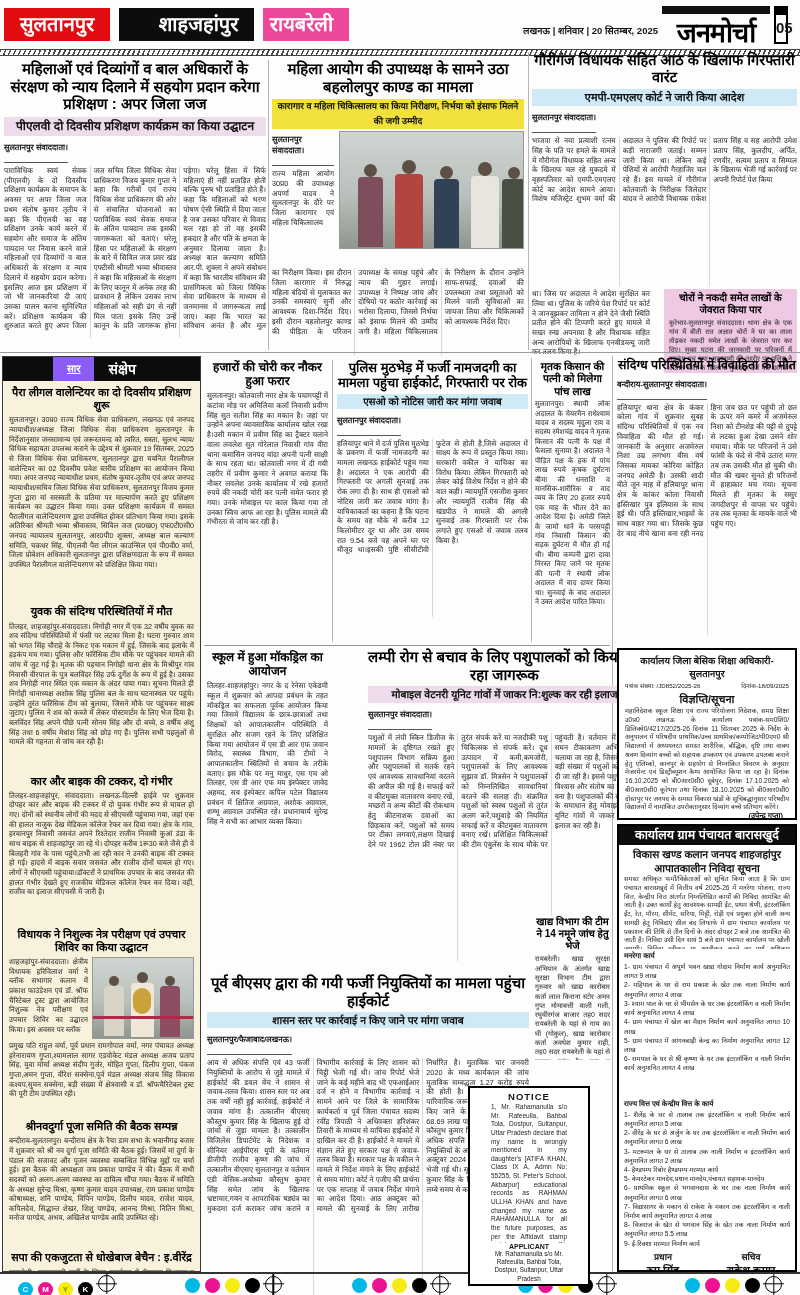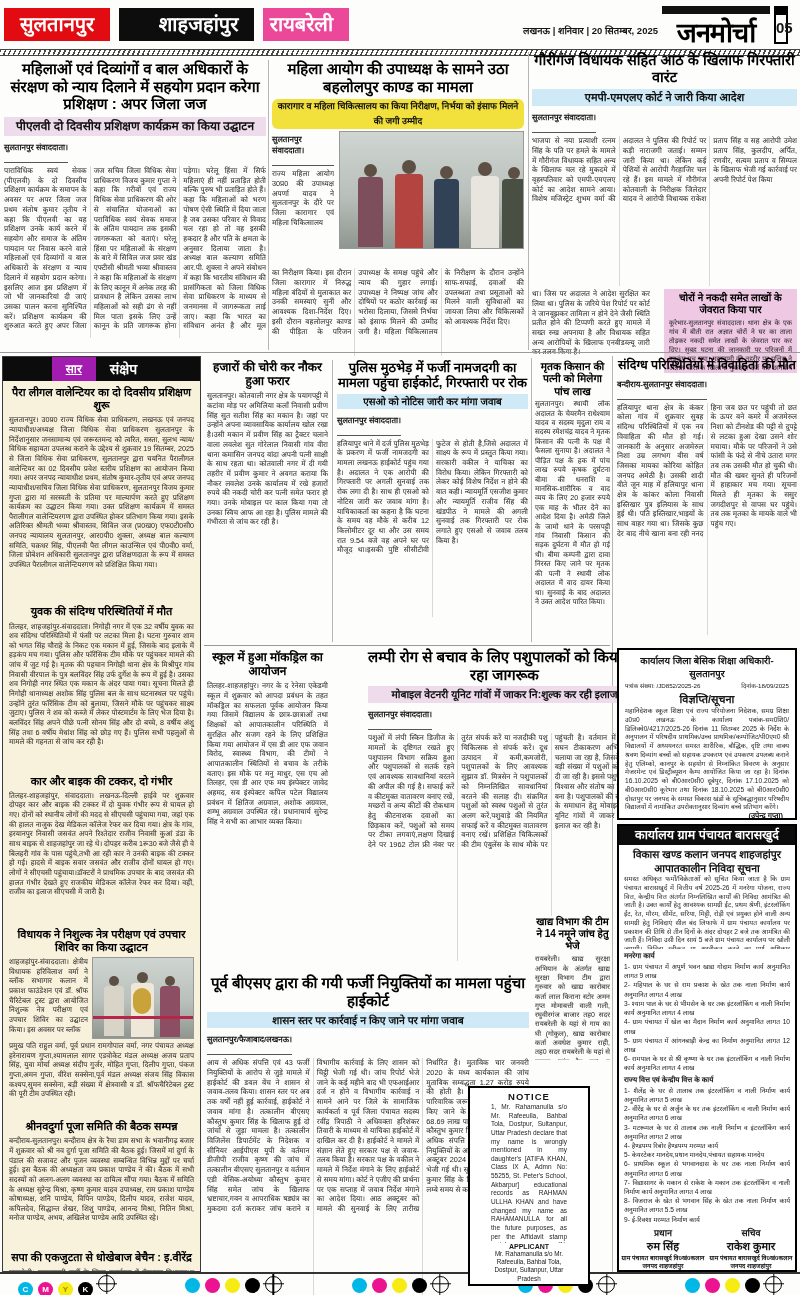--- a/index.html
+++ b/index.html
@@ -55,21 +55,21 @@
   <div class="abs" style="left:4px;top:60px;width:262px;">
     <div class="hl" style="font-size:15px;">महिलाओं एवं दिव्यांगों व बाल अधिकारों के संरक्षण को न्याय दिलाने में सहयोग प्रदान करेगा प्रशिक्षण : अपर जिला जज</div>
     <div class="band" style="margin-top:4px;background:#eedcec;font-size:12px;line-height:19px;">पीएलवी दो दिवसीय प्रशिक्षण कार्यक्रम का किया उद्घाटन</div>
     <div><span class="byline">सुलतानपुर संवाददाता।</span></div>
     <div class="bd c3" style="height:172px;">पाराविधिक स्वयं सेवक (पीएलवी) के दो दिवसीय प्रशिक्षण कार्यक्रम के समापन के अवसर पर अपर जिला जज प्रथम संतोष कुमार तृतीय ने कहा कि पीएलवी का यह प्रशिक्षण उनके कार्य करने में सहयोग और समाज के अंतिम पायदान पर निवास करने वाले महिलाओं एवं दिव्यांगों व बाल अधिकारों के संरक्षण व न्याय दिलाने में सहयोग प्रदान करेगा। इसलिए आज इस प्रशिक्षण में जो भी जानकारियां दी जाएं उसका पालन करना सुनिश्चित करें। प्रशिक्षण कार्यक्रम की शुरुआत करते हुए अपर जिला जज सचिव जिला विधिक सेवा प्राधिकरण विजय कुमार गुप्ता ने कहा कि गरीबों एवं राज्य विधिक सेवा प्राधिकरण की ओर से संचालित योजनाओं का पराविधिक स्वयं सेवक समाज के अंतिम पायदान तक इसकी जागरूकता को बताएं। घरेलू हिंसा पर महिलाओं के संरक्षण के बारे में सिविल जज प्रवर खंड एफ्टीसी श्रीमती भव्या श्रीवास्तव ने कहा कि महिलाओं के संरक्षण के लिए कानून में अनेक तरह की प्रावधान है लेकिन उसका लाभ महिलाओं को सही ढंग से नहीं मिल पाता इसके लिए उन्हें कानून के प्रति जागरूक होना पड़ेगा। घरेलू हिंसा में सिर्फ महिलाएं ही नहीं प्रताड़ित होती बल्कि पुरुष भी प्रताड़ित होते हैं। कहा कि महिलाओं को भरण पोषण ऐसी स्थिति में दिया जाता है जब उसका परिवार से विवाद चल रहा हो तो वह इसकी हकदार है और पति के क्षमता के अनुसार दिलाया जाता है। अध्यक्ष बाल कल्याण समिति आर.पी. शुक्ला ने अपने संबोधन में कहा कि भारतीय संविधान की प्रासंगिकता को जिला विधिक सेवा प्राधिकरण के माध्यम से जनमानस में जागरूकता लाई जाए। कहा कि भारत का संविधान अनंत है और मूल अधिकार की सूची उसमें शामिल है। सार्वजनिक अधिकारों का उपयोग करने के लिए विधि में तमाम व्यवस्थाएं दी गई हैं।</div>
   </div>
   <div class="abs vr" style="left:268px;top:60px;height:290px;"></div>
 
   <div class="abs" style="left:272px;top:60px;width:252px;">
     <div class="hl" style="font-size:15px;">महिला आयोग की उपाध्यक्ष के सामने उठा बहलोलपुर काण्ड का मामला</div>
-    <div class="band" style="margin-top:4px;background:#f2e13c;font-size:9px;line-height:15px;border-radius:6px;">कारागार व महिला चिकित्सालय का किया निरीक्षण, निर्भया को इंसाफ मिलने की जगी उम्मीद</div>
+    <div class="band" style="margin-top:4px;background:#f2e13c;font-size:9px;line-height:15px;">कारागार व महिला चिकित्सालय का किया निरीक्षण, निर्भया को इंसाफ मिलने की जगी उम्मीद</div>
     <div style="display:flex;gap:5px;margin-top:2px;">
       <div style="width:62px;">
         <span class="byline">सुलतानपुर संवाददाता।</span>
         <div class="bd" style="height:96px;">राज्य महिला आयोग उ0प्र0 की उपाध्यक्ष अपर्णा यादव ने सुलतानपुर के दौरे पर जिला कारागार एवं महिला चिकित्सालय</div>
       </div>
       <div class="photo" style="flex:1;height:116px;">
         <div class="ph-head" style="left:24px;top:32px;width:13px;height:13px;"></div>
         <div class="ph-body" style="left:18px;top:45px;width:25px;height:70px;background:#7d4f5c;"></div>
         <div class="ph-head" style="left:62px;top:28px;width:14px;height:14px;"></div>
         <div class="ph-body" style="left:55px;top:42px;width:28px;height:74px;background:#b3443f;"></div>
@@ -96,21 +96,21 @@
         <div class="hl" style="font-size:10px;">चोरों ने नकदी समेत लाखों के जेवरात किया पार</div>
         <div class="bd" style="font-size:6.8px;margin-top:2px;">कूरेभार-सुलतानपुर संवाददाता। थाना क्षेत्र के एक गांव में बीती रात अज्ञात चोरों ने घर का ताला तोड़कर नकदी समेत लाखों के जेवरात पार कर दिए। सुबह घटना की जानकारी पर परिजनों में हड़कंप मच गया। गृहस्वामी की तहरीर पर पुलिस ने अज्ञात चोरों के खिलाफ मुकदमा दर्ज कर छानबीन शुरू कर दी है। बताया जा रहा है कि चोर करीब 1.5 लाख रुपये नकद व जेवरात ले गए। ग्रामीणों ने रात्रि गश्त बढ़ाने की मांग की है।</div>
       </div>
     </div>
   </div>
 
   <div class="abs hr" style="left:0;top:352px;width:800px;"></div>
 
   <div class="abs railbox" style="left:2px;top:356px;width:199px;height:916px;overflow:hidden;">
     <div style="display:flex;height:24px;background:#0c0c0c;align-items:stretch;justify-content:center;">
-      <span style="background:#a21caf;color:#fff;font-weight:800;font-size:12px;line-height:24px;padding:0 14px;text-decoration:underline;">सार</span>
+      <span style="background:#8b5cf6;color:#fff;font-weight:800;font-size:10px;line-height:24px;padding:0 14px;text-decoration:underline;">सार</span>
       <span style="color:#fff;font-weight:800;font-size:14px;line-height:24px;padding:0 14px;">संक्षेप</span>
     </div>
 
     <div class="rail-h">पैरा लीगल वालेन्टियर का दो दिवसीय प्रशिक्षण शुरू</div>
     <div class="rail-bd" style="height:185px;">सुलतानपुर। उ0प्र0 राज्य विधिक सेवा प्राधिकरण, लखनऊ एवं जनपद न्यायाधीश/अध्यक्ष जिला विधिक सेवा प्राधिकरण सुलतानपुर के निर्देशानुसार जनसामान्य एवं जरूरतमन्द को त्वरित, सस्ता, सुलभ न्याय/विधिक सहायता उपलब्ध कराने के उद्देश्य से शुक्रवार 19 सितम्बर, 2025 से जिला विधिक सेवा प्राधिकरण, सुलतानपुर द्वारा चयनित पैरालीगल वालेन्टियर का 02 दिवसीय प्रवेश स्तरीय प्रशिक्षण का आयोजन किया गया। अपर जनपद न्यायाधीश प्रथम, संतोष कुमार-तृतीय एवं अपर जनपद न्यायाधीश/सचिव जिला विधिक सेवा प्राधिकरण, सुलतानपुर विजय कुमार गुप्ता द्वारा मां सरस्वती के प्रतिमा पर माल्यार्पण करते हुए प्रशिक्षण कार्यक्रम का उद्घाटन किया गया। उक्त प्रशिक्षण कार्यक्रम में समस्त पैरालीगल वालेन्टियरगण द्वारा उपस्थित होकर प्रतिभाग किया गया। इसके अतिरिक्त श्रीमती भव्या श्रीवास्तव, सिविल जज (प्र0ख0) एफ0टी0सी0 जनपद न्यायालय सुलतानपुर, आर0पी0 शुक्ला, अध्यक्ष बाल कल्याण समिति, चक्रधर सिंह, पीएलवी पैरा लीगल काउन्सिल एवं पी0वी0 वर्मा, जिला प्रोबेशन अधिकारी सुलतानपुर द्वारा प्रशिक्षणदाता के रूप में समस्त उपस्थित पैरालीगल वालेन्टियरगण को प्रशिक्षित किया गया।</div>
 
     <div class="rail-h">युवक की संदिग्ध परिस्थितियों में मौत</div>
     <div class="rail-bd" style="height:148px;">तिलहर, शाहजहांपुर-संवाददाता। निगोही नगर में एक 32 वर्षीय युवक का शव संदिग्ध परिस्थितियों में फंसी पर लटका मिला है। घटना गुरुवार शाम को भगत सिंह चौराहे के निकट एक मकान में हुई, जिसके बाद इलाके में हड़कंप मच गया। पुलिस और फॉरेंसिक टीम मौके पर पहुंचकर मामले की जांच में जुट गई है। मृतक की पहचान निगोही थाना क्षेत्र के मिश्रीपुर गांव निवासी वीरपाल के पुत्र बलविंदर सिंह उर्फ दुर्गेश के रूप में हुई है। उसका शव निगोही नगर स्थित एक मकान के अंदर पाया गया। सूचना मिलते ही निगोही थानाध्यक्ष अशोक सिंह पुलिस बल के साथ घटनास्थल पर पहुंचे। उन्होंने तुरंत फॉरेंसिक टीम को बुलाया, जिसने मौके पर पहुंचकर साक्ष्य जुटाए। पुलिस ने शव को कब्जे में लेकर पोस्टमार्टम के लिए भेज दिया है। बलविंदर सिंह अपने पीछे पत्नी सोनम सिंह और दो बच्चे, 8 वर्षीय अंशु सिंह तथा 6 वर्षीय मेधांश सिंह को छोड़ गए हैं। पुलिस सभी पहलुओं से मामले की गहनता से जांच कर रही है।</div>
 
     <div class="rail-h">कार और बाइक की टक्कर, दो गंभीर</div>
@@ -200,21 +200,21 @@
     <div class="bd" style="font-size:6.6px;padding:0 5px;height:74px;">समस्त अधिकृत फर्मों/विक्रेताओं को सूचित किया जाता है कि ग्राम पंचायत बारासखुर्द में वित्तीय वर्ष 2025-26 में मनरेगा योजना, राज्य वित्त, केन्द्रीय वित्त अंतर्गत निम्नलिखित कार्यों की निविदा आमंत्रित की जाती है। उक्त कार्यों हेतु आवश्यक सामग्री ईंट, प्रथम श्रेणी, इंटरलॉकिंग ईंट, रेत, मौरम, सीमेंट, सरिया, मिट्टी, रोड़ी एवं प्रयुक्त होने वाली अन्य सामग्री हेतु निविदाएं सील बंद लिफाफे में ग्राम पंचायत कार्यालय पर प्रकाशन की तिथि से तीन दिनों के अंदर दोपहर 2 बजे तक आमंत्रित की जाती हैं। निविदा उसी दिन सायं 5 बजे ग्राम पंचायत कार्यालय पर खोली जाएगी। निविदा स्वीकृत या अस्वीकृत करने का पूर्ण अधिकार अधोहस्ताक्षरी को होगा।</div>
     <div style="font-weight:800;font-size:7.2px;padding:1px 5px 0 5px;">मनरेगा कार्य</div>
     <ol class="tlist" style="padding:0 5px;">
       <li>1- ग्राम पंचायत में अपूर्ण भवन खाद्य गोदाम निर्माण कार्य अनुमानित लागत 9 लाख</li>
       <li>2- महिपाल के घर से राम प्रकाश के खेत तक नाला निर्माण कार्य अनुमानित लागत 4 लाख</li>
       <li>3- श्याम पाल के घर से भीमसेन के घर तक इंटरलॉकिंग व नाली निर्माण कार्य अनुमानित लागत 4 लाख</li>
       <li>4- ग्राम पंचायत में खेल का मैदान निर्माण कार्य अनुमानित लागत 10 लाख</li>
       <li>5- ग्राम पंचायत में आंगनबाड़ी केन्द्र का निर्माण अनुमानित लागत 12 लाख</li>
       <li>6- रामपाल के घर से श्री कृष्णा के घर तक इंटरलॉकिंग व नाली निर्माण कार्य अनुमानित लागत 4 लाख</li>
     </ol>
-    <div style="font-weight:800;font-size:7.2px;padding:1px 5px 0 5px;">राज्य वित्त एवं केन्द्रीय वित्त के कार्य</div>
+    <div style="font-weight:800;font-size:7.2px;padding:1px 5px 0 5px;margin-top:24px;">राज्य वित्त एवं केन्द्रीय वित्त के कार्य</div>
     <ol class="tlist" style="padding:0 5px;">
       <li>1- शैलेंद्र के घर से तालाब तक इंटरलॉकिंग व नाली निर्माण कार्य अनुमानित लागत 5 लाख</li>
       <li>2- वीरेंद्र के घर से अर्जुन के घर तक इंटरलॉकिंग व नाली निर्माण कार्य अनुमानित लागत 6 लाख</li>
       <li>3- मटरूमल के घर से तालाब तक नाली निर्माण व इंटरलॉकिंग कार्य अनुमानित लागत 2 लाख</li>
       <li>4- हैण्डपम्प रिबोर हैण्डपम्प मरम्मत कार्य</li>
       <li>5- केयरटेकर मानदेय,प्रधान मानदेय,पंचायत सहायक मानदेय</li>
       <li>6- प्राथमिक स्कूल से भगवानदास के घर तक नाला निर्माण कार्य अनुमानित लागत 6 लाख</li>
       <li>7- विद्यासागर के मकान से राकेश के मकान तक इंटरलॉकिंग व नाली निर्माण कार्य अनुमानित लागत 4 लाख</li>
       <li>8- विजराज के खेत से भगवान सिंह के खेत तक नाला निर्माण कार्य अनुमानित लागत 5.5 लाख</li>
       <li>9- ई-रिक्शा मरम्मत निर्माण कार्य</li>

